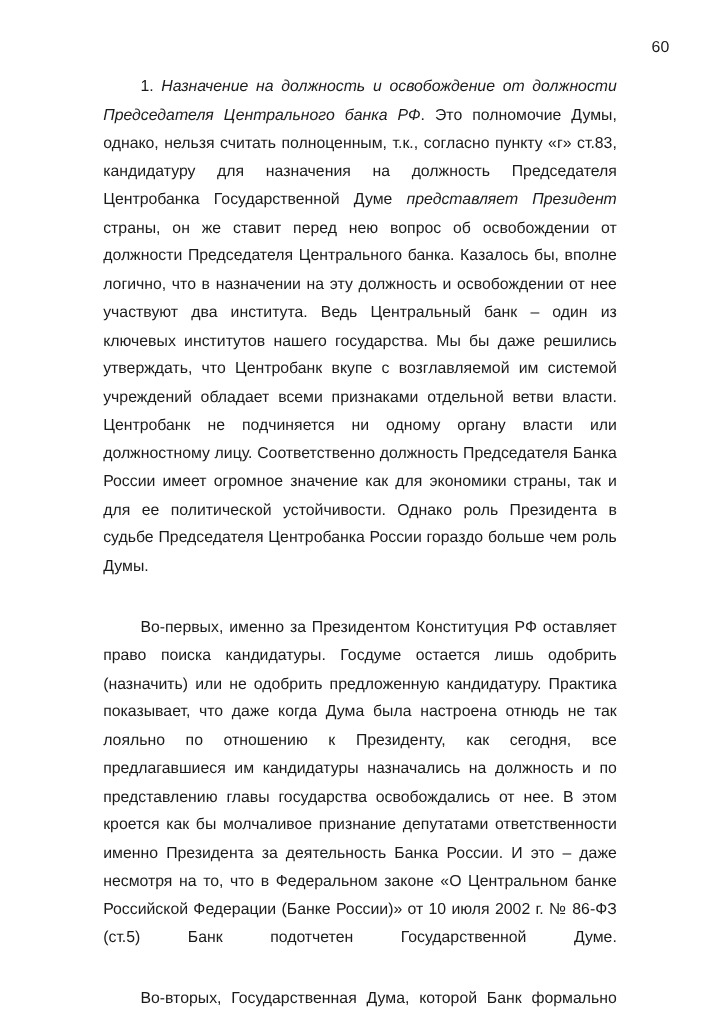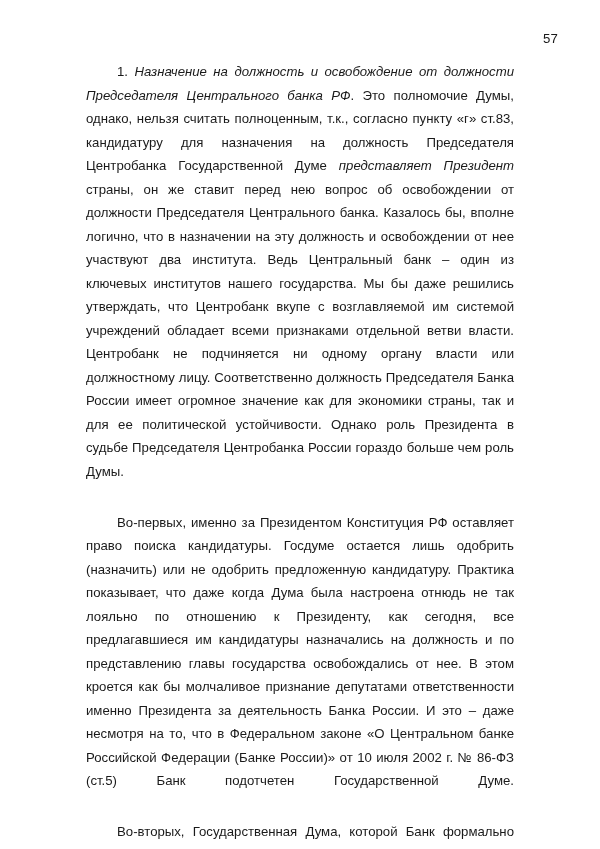--- a/index.html
+++ b/index.html
@@ -62,21 +62,21 @@
     content: "";
     display: inline-block;
     width: 100%;
   }
 </style>
 </head>
 <body>
 
 <div class="page">
 
-  <div class="page-number">57</div>
+  <div class="page-number">60</div>
 
   <div class="text-body">
       <p class="para"><span>1. </span><span class="it">Назначение на должность и освобождение от должности Председателя Центрального банка РФ</span><span>. Это полномочие Думы, однако, нельзя считать полноценным, т.к., согласно пункту «г» ст.83, кандидатуру для назначения на должность Председателя Центробанка Государственной Думе </span><span class="it">представляет Президент</span><span> страны, он же ставит перед нею вопрос об освобождении от должности Председателя Центрального банка. Казалось бы, вполне логично, что в назначении на эту должность и освобождении от нее участвуют два института. Ведь Центральный банк – один из ключевых институтов нашего государства. Мы бы даже решились утверждать, что Центробанк вкупе с возглавляемой им системой учреждений обладает всеми признаками отдельной ветви власти. Центробанк не подчиняется ни одному органу власти или должностному лицу. Соответственно должность Председателя Банка России имеет огромное значение как для экономики страны, так и для ее политической устойчивости. Однако роль Президента в судьбе Председателя Центробанка России гораздо больше чем роль Думы.</span></p>
       <p class="para"><span>Во-первых, именно за Президентом Конституция РФ оставляет право поиска кандидатуры. Госдуме остается лишь одобрить (назначить) или не одобрить предложенную кандидатуру. Практика показывает, что даже когда Дума была настроена отнюдь не так лояльно по отношению к Президенту, как сегодня, все предлагавшиеся им кандидатуры назначались на должность и по представлению главы государства освобождались от нее. В этом кроется как бы молчаливое признание депутатами ответственности именно Президента за деятельность Банка России. И это – даже несмотря на то, что в Федеральном законе «О Центральном банке Российской Федерации (Банке России)» от 10 июля 2002 г. № 86-ФЗ (ст.5) Банк подотчетен Государственной Думе.</span></p>
       <p class="para"><span>Во-вторых, Государственная Дума, которой Банк формально подотчетен, не имеет права, например, по результатам отчета Банка освободить Председателя Центробанка от должности и даже официально инициировать такое освобождение. Решение тут вправе принять только Президент РФ.</span></p>
     </div>
 
 </div>
 
 </body></html>

